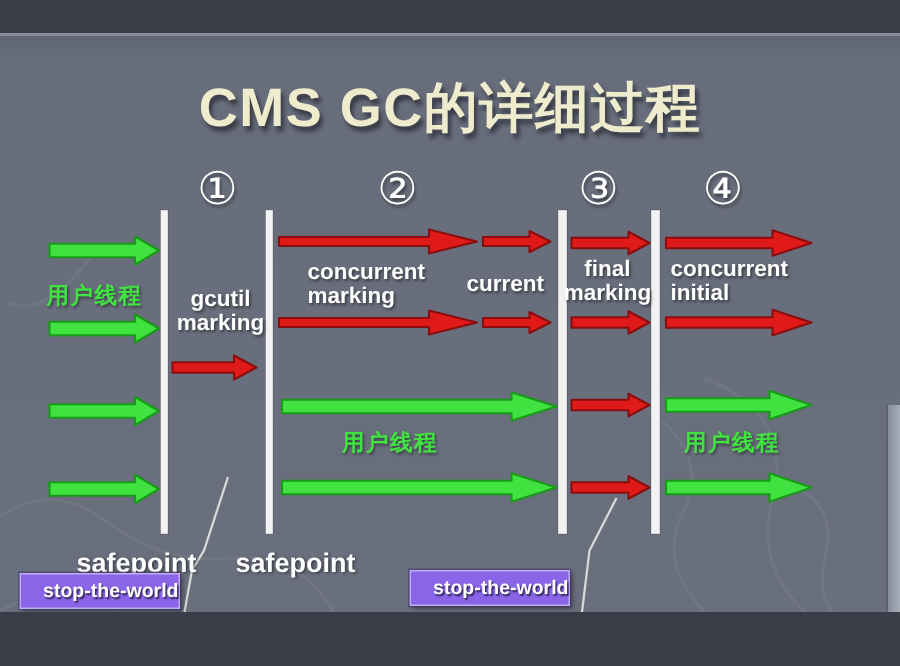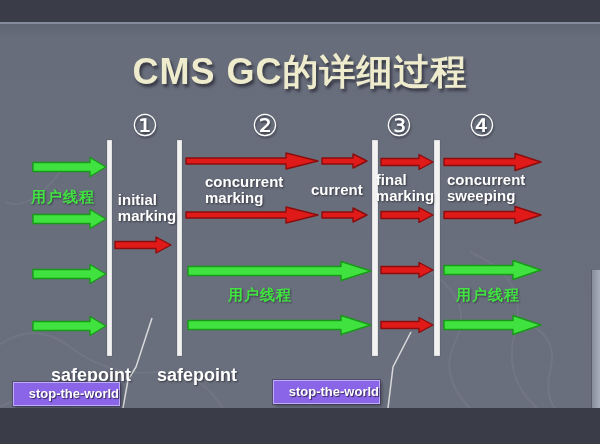--- a/index.html
+++ b/index.html
@@ -23,21 +23,21 @@
   .phase-num{
     position:absolute;top:86px;transform:translateX(-50%);
     color:#ffffff;font-size:30px;font-weight:400;
     text-shadow:1px 2px 2px rgba(0,0,0,.4);z-index:3;
   }
   .pn1{left:145px}.pn2{left:265px}.pn3{left:399px}.pn4{left:482px}
   .wlabel{
     position:absolute;color:#ffffff;font-size:15px;font-weight:bold;
     line-height:16px;text-shadow:1px 1px 2px rgba(0,0,0,.5);z-index:3;white-space:nowrap;
   }
-  .center{text-align:left;transform:translateX(-50%);}
+  .center{text-align:center;transform:translateX(-50%);}
   .lbl-initial{left:147px;top:170px;}
   .lbl-concmark{left:205px;top:152px;}
   .lbl-preclean{left:311px;top:160px;}
   .lbl-final{left:405px;top:150px;}
   .lbl-concsweep{left:447px;top:150px;}
   .glabel{
     position:absolute;color:#41e341;font-size:15px;font-weight:bold;
     letter-spacing:1px;text-shadow:1px 1px 2px rgba(0,0,0,.45);z-index:3;white-space:nowrap;
   }
   .gl1{left:31px;top:166px;}
@@ -118,35 +118,35 @@
   <span class="phase-num pn1">①</span>
   <span class="phase-num pn2">②</span>
   <span class="phase-num pn3">③</span>
   <span class="phase-num pn4">④</span>
 
   <div class="glabel gl1">用户线程</div>
   <div class="glabel gl2">用户线程</div>
   <div class="glabel gl3">用户线程</div>
 
   <div class="wlabel center lbl-initial">
-    <div>initial</div>
+    <div>gcutil</div>
     <div>marking</div>
   </div>
   <div class="wlabel lbl-concmark">
     <div>concurrent</div>
     <div>marking</div>
   </div>
   <div class="wlabel lbl-preclean">current</div>
   <div class="wlabel center lbl-final">
     <div>final</div>
     <div>marking</div>
   </div>
   <div class="wlabel lbl-concsweep">
     <div>concurrent</div>
-    <div>sweeping</div>
+    <div>initial</div>
   </div>
 
   <div class="wlabel center safep sp1">safepoint</div>
   <div class="wlabel center safep sp2">safepoint</div>
 
   <div class="badge bdg1">stop-the-world</div>
   <div class="badge bdg2">stop-the-world</div>
 
   <div class="footnote">
   </div>

